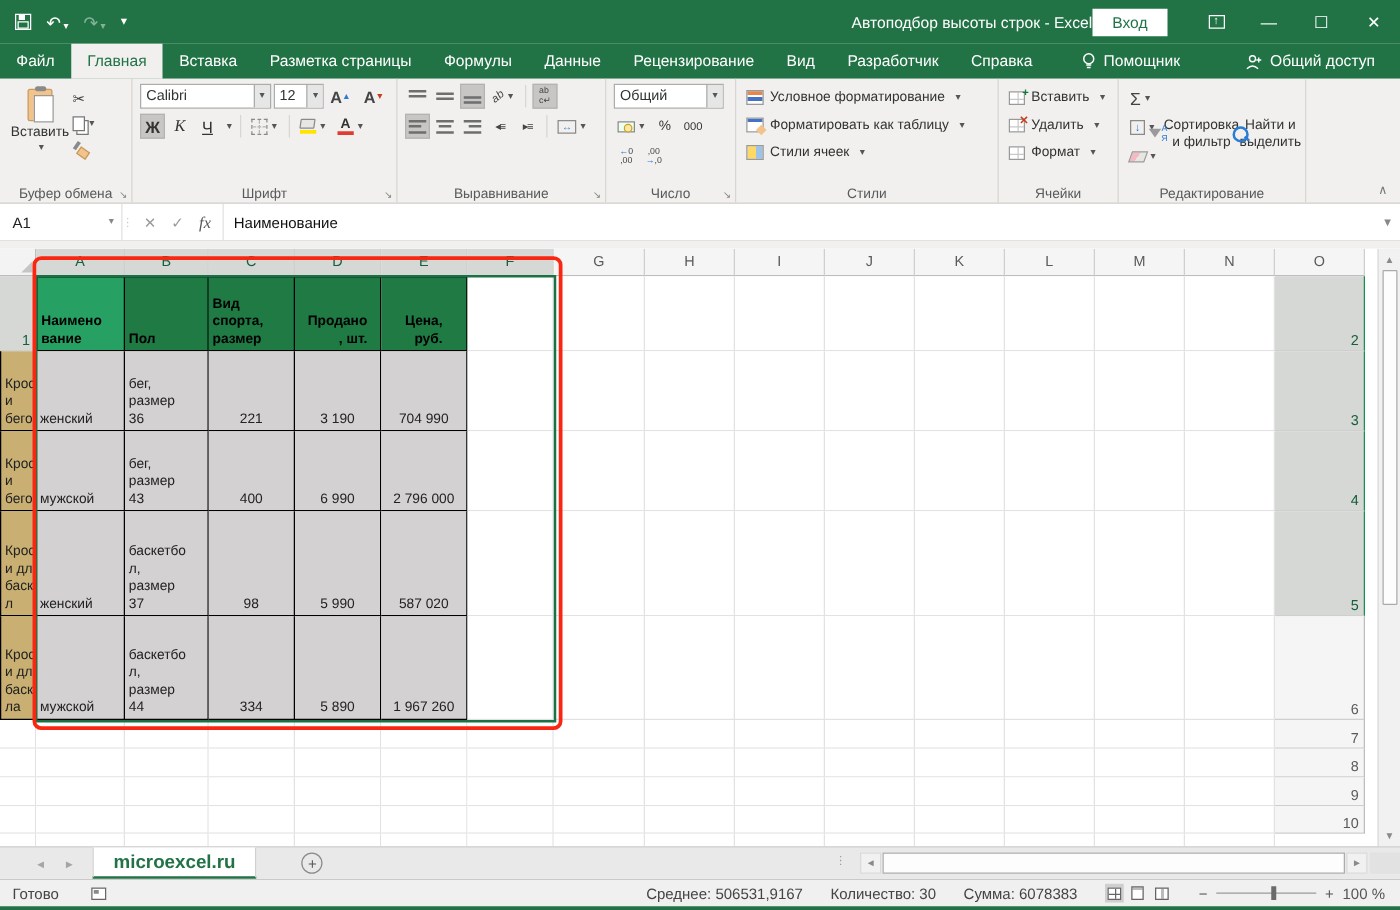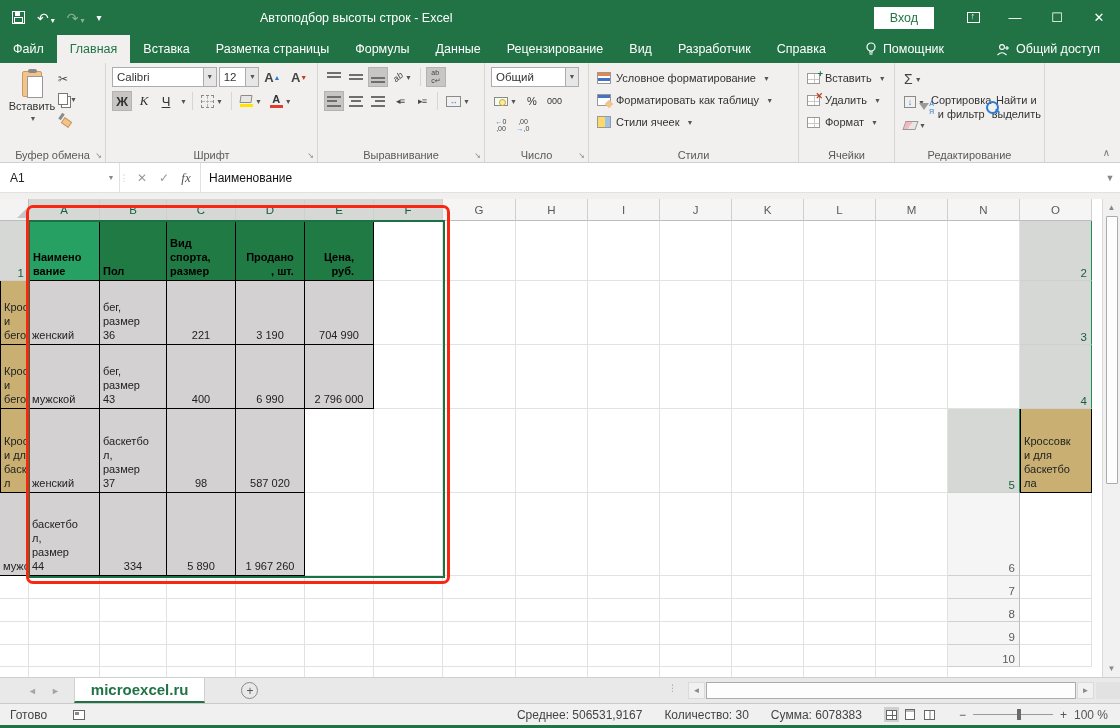--- a/index.html
+++ b/index.html
@@ -7,21 +7,21 @@
 
   
   .titlebar{height:35px;background:#217346;display:flex;align-items:center;color:#fff;}
   .qat{display:flex;align-items:center;gap:12px;padding-left:12px;width:260px;}
   .qat .ic{font-size:14px;line-height:1;color:#fff;cursor:default;}
   .ic-save{width:13px;height:13px;border:1.5px solid #fff;position:relative;display:inline-block;}
   .ic-save::before{content:"";position:absolute;left:2px;top:0;width:5px;height:4px;background:#fff;}
   .ic-save::after{content:"";position:absolute;left:1px;bottom:0;width:7px;height:4px;border:1px solid #fff;}
   .dim{opacity:.45;}
   .caret-s{font-size:8px;margin-left:2px;}
-  .title-text{flex:1;text-align:left;font-size:12.5px;color:#fff;}
+  .title-text{flex:1;text-align:right;font-size:12.5px;color:#fff;}
   .win-right{display:flex;align-items:center;gap:0;height:100%;}
   .signin{background:#fff;color:#217346;border:none;font-size:12.5px;padding:4px 16px;margin-right:18px;cursor:pointer;}
   .wbtn{width:42px;height:100%;display:flex;align-items:center;justify-content:center;color:#fff;font-size:13px;}
   .ic-ribbondisp{width:13px;height:11px;border:1px solid #fff;display:inline-block;position:relative;}
   .ic-ribbondisp::before{content:"↑";position:absolute;left:3px;top:-2px;font-size:9px;}
 
   
   .tabrow{height:28px;background:#217346;display:flex;align-items:stretch;color:#fff;}
   .rtab{padding:0 13px;display:flex;align-items:center;font-size:12.5px;white-space:nowrap;}
   .rtab.active{background:#F1F0EF;color:#217346;}
@@ -115,21 +115,21 @@
   .ic-sort::before{content:"А\AЯ";white-space:pre;position:absolute;left:0;top:0;font-size:7px;line-height:1.1;color:#2B7CD3;}
   .ic-sort::after{content:"";position:absolute;right:0;top:3px;border-left:5px solid transparent;border-right:5px solid transparent;border-top:7px solid #9A9A9A;}
   .ic-find{width:16px;height:16px;position:relative;}
   .ic-find::before{content:"";position:absolute;left:1px;top:1px;width:9px;height:9px;border:2px solid #2B7CD3;border-radius:50%;}
   .ic-find::after{content:"";position:absolute;left:10px;top:10px;width:5px;height:2px;background:#2B7CD3;transform:rotate(45deg);}
   .rib-collapse{position:absolute;right:10px;bottom:4px;font-size:10px;color:#777;}
 
   
   .fwrap{height:36px;background:#F1F0EF;padding-bottom:6px;}
   .fbar{height:30px;background:#fff;display:flex;align-items:stretch;border-bottom:1px solid #E1E1E1;}
-  .namebox{width:120px;display:flex;align-items:center;border-right:1px solid #E1E1E1;font-size:12px;}
+  .namebox{width:98px;display:flex;align-items:center;border-right:1px solid #E1E1E1;font-size:12px;}
   .namebox .val{flex:1;padding-left:10px;}
   .namebox .dd{width:16px;text-align:center;font-size:7px;color:#888;}
   .fsplit{width:8px;display:flex;align-items:center;justify-content:center;color:#C9C9C9;font-size:9px;}
   .fbtns{display:flex;align-items:center;gap:2px;padding:0 4px;border-right:1px solid #E1E1E1;}
   .fbtn{width:20px;text-align:center;color:#9A9A9A;font-size:12px;}
   .fx{font-family:"Liberation Serif",serif;font-style:italic;color:#555;font-size:13px;}
   .fval{flex:1;display:flex;align-items:center;padding-left:8px;font-size:12px;color:#111;}
   .fchev{width:20px;display:flex;align-items:center;justify-content:center;color:#888;font-size:9px;}
 
   
@@ -646,20 +646,23 @@
       <div class="t-cell t-gray">
         <span>баскетбо
 л,
 размер
 37</span>
       </div>
       <div class="t-cell t-gray num">
         <span>98</span>
       </div>
       <div class="t-cell t-gray num">
+        <span>5 990</span>
+      </div>
+      <div class="t-cell t-gray num">
         <span>587 020</span>
       </div>
       <div class="g-cell"></div>
       <div class="g-cell"></div>
       <div class="g-cell"></div>
       <div class="g-cell"></div>
       <div class="g-cell"></div>
       <div class="g-cell"></div>
       <div class="g-cell"></div>
       <div class="g-cell"></div>

